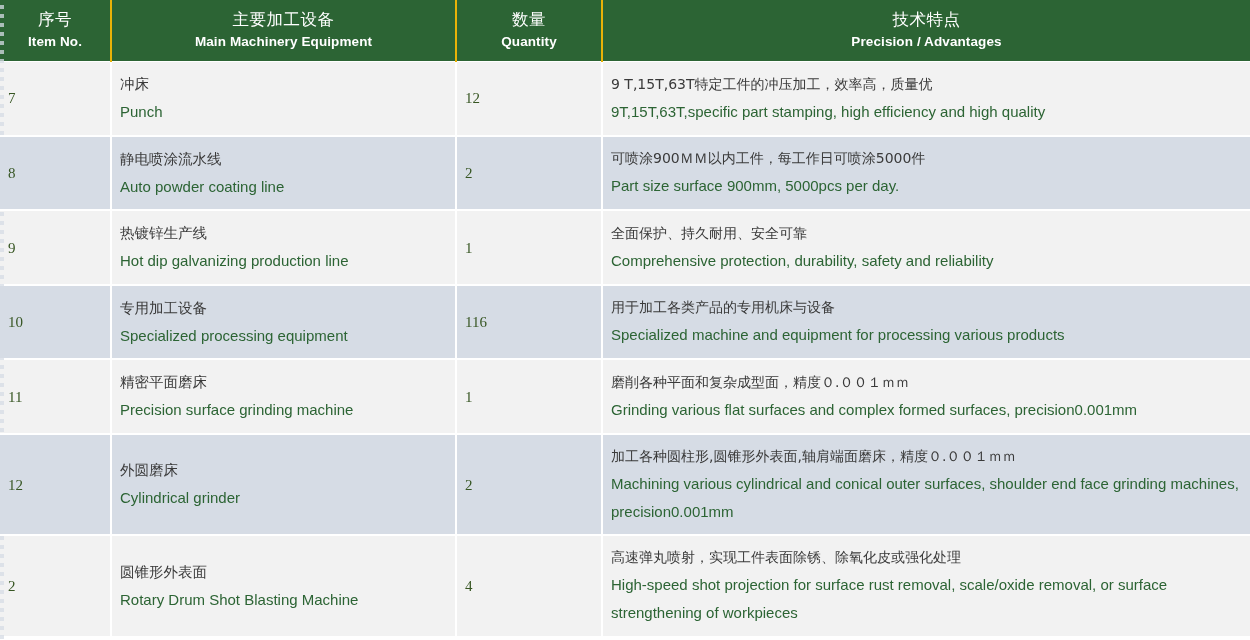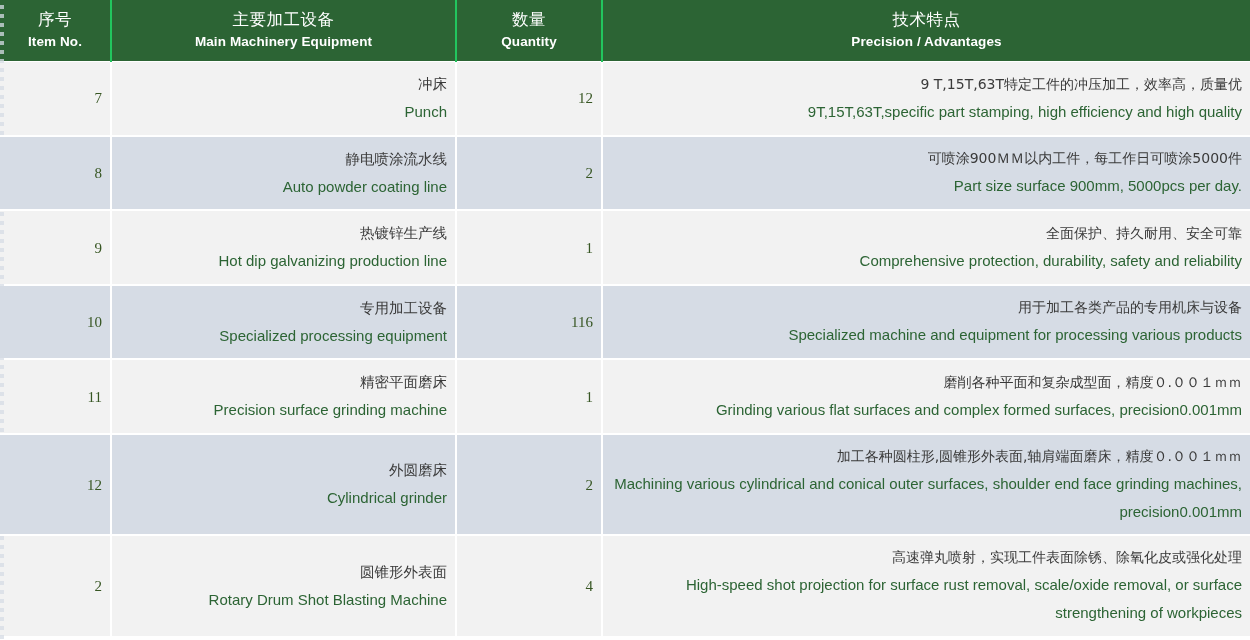--- a/index.html
+++ b/index.html
@@ -28,21 +28,21 @@
   
   col.c-item { width: 111px; }
   col.c-name { width: 345px; }
   col.c-qty  { width: 146px; }
   col.c-desc { width: 648px; }
 
   
   thead th {
     background: #2c6434;
     color: #ffffff;
-    border-right: 2px solid #22c55e;
+    border-right: 2px solid #eab308;
     border-bottom: 1px solid #ffffff;
     padding: 8px 6px 9px 6px;
     text-align: center;
     vertical-align: middle;
     font-weight: normal;
   }
   thead th:last-child { border-right: none; }
   .hd-cn {
     display: block;
     font-family: "DejaVu Sans", "Liberation Sans", sans-serif;
@@ -60,21 +60,21 @@
     font-weight: bold;
     color: #ffffff;
     letter-spacing: 0.1px;
   }
 
   
   tbody td {
     border-right: 2px solid #ffffff;
     border-bottom: 2px solid #ffffff;
     vertical-align: middle;
-    text-align: right;
+    text-align: left;
     padding: 9px 8px;
   }
   tbody td:last-child { border-right: none; }
   tbody tr.odd  td { background: #f2f2f2; }
   tbody tr.even td { background: #d6dce5; }
 
   .cell-num {
     font-family: "Liberation Serif", "DejaVu Serif", serif;
     font-size: 15px;
     color: #375623;

